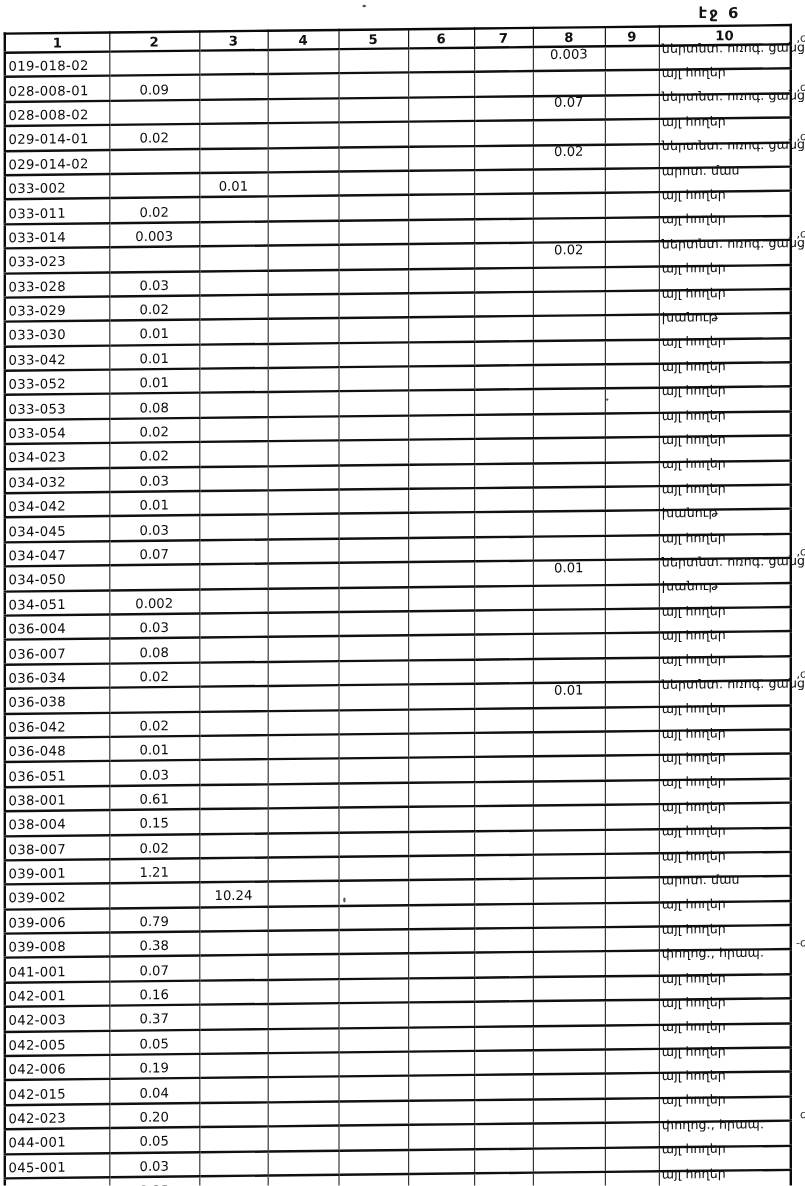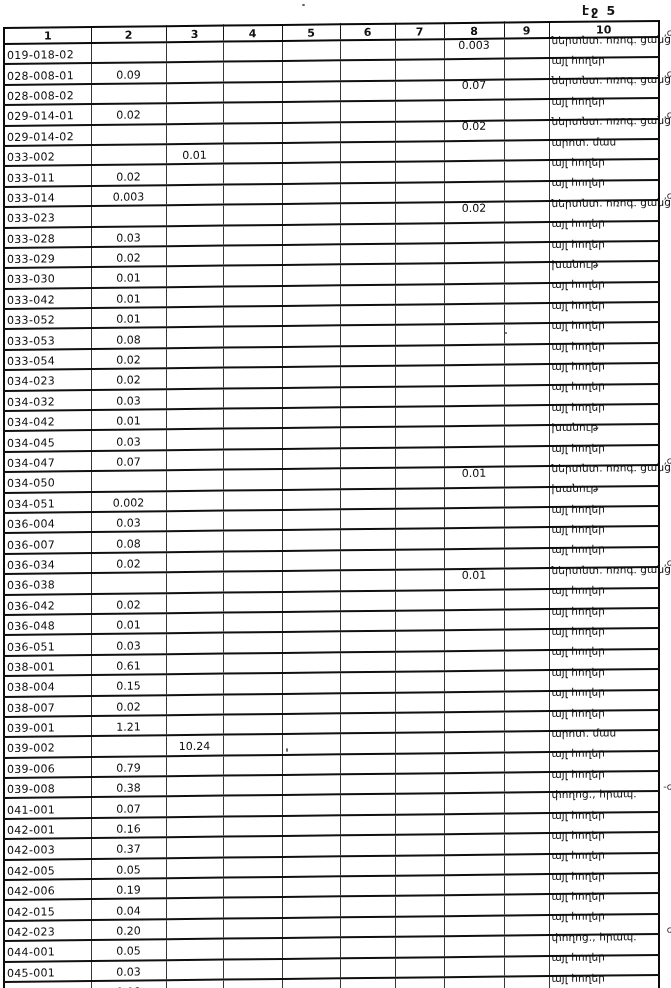--- a/index.html
+++ b/index.html
@@ -45,21 +45,21 @@
     white-space:nowrap;
   }
   .speck{position:absolute;background:#555;border-radius:50%;}
   .speck.s1{left:302px;top:4px;width:3px;height:2px;}
   .speck.s2{left:505px;top:332px;width:2px;height:2px;}
   .speck.s3{left:286px;top:748px;width:2px;height:4px;}
 </style>
 </head>
 <body>
 
-<div class="page-label">էջ 5</div>
+<div class="page-label">էջ 6</div>
 
 <div class="table-skew">
   <table>
     <colgroup>
       <col style="width:87px">
         <col style="width:75px">
         <col style="width:57px">
       <col style="width:59px">
         <col style="width:58px">
         <col style="width:55px">

